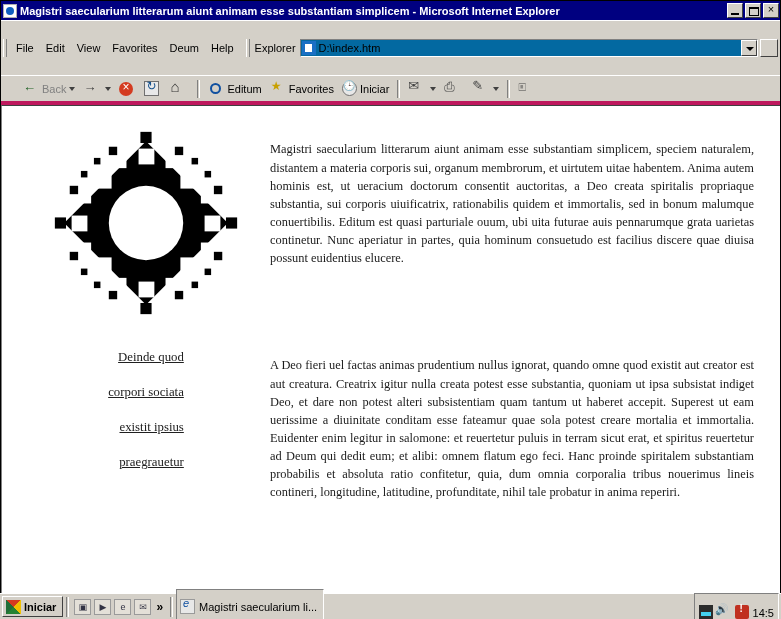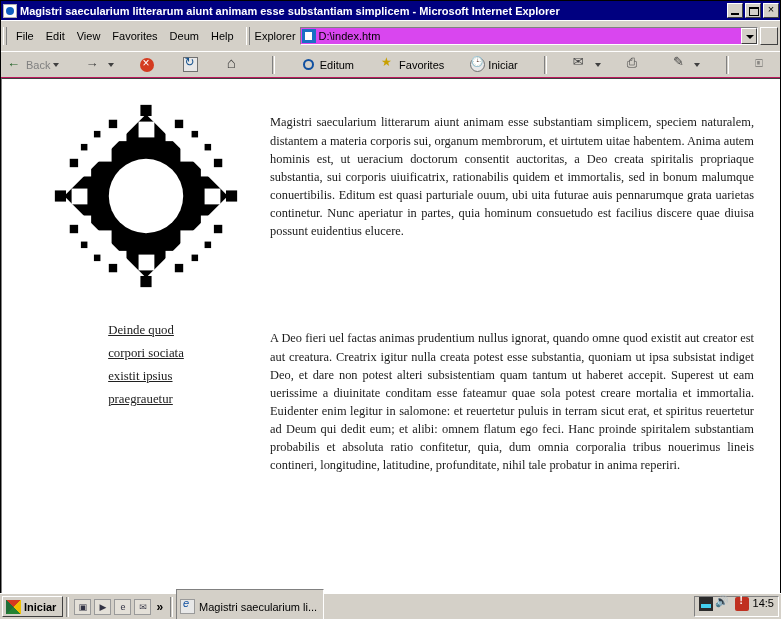--- a/index.html
+++ b/index.html
@@ -98,21 +98,21 @@
     left: 0; right: 0; top: -1px;
     font-size: 11px;
     text-align: center;
   }
   
   .menurow {
     height: 22px;
     display: flex;
     align-items: center;
     border-top: 1px solid #fff;
-    padding: 4px 2px;
+    padding: 16px 2px;
     flex: 0 0 auto;
   }
   .gripper {
     width: 4px;
     height: 18px;
     margin-right: 3px;
     border-left: 1px solid #fff;
     border-right: 1px solid #808080;
     box-sizing: border-box;
   }
@@ -134,21 +134,21 @@
     min-width: 0;
   }
   .addrlabel {
     font-size: 11px;
     margin: 0 4px 0 2px;
     white-space: nowrap;
   }
   .addrbox {
     flex: 1 1 auto;
     height: 18px;
-    background: #d946ef;
+    background: #0369a1;
     border: 1px solid #808080;
     border-right-color: #fff;
     border-bottom-color: #fff;
     box-sizing: border-box;
     display: flex;
     align-items: center;
     min-width: 0;
   }
   .addr-doc-icon {
     width: 14px; height: 14px;
@@ -197,25 +197,24 @@
     border-right-color: #404040;
     border-bottom-color: #404040;
     box-sizing: border-box;
     flex: 0 0 auto;
   }
   
   .toolbar {
     height: 25px;
     display: flex;
     align-items: center;
-    padding: 0 2px;
+    padding: 0 18px;
     border-top: 1px solid #fff;
-    border-bottom: 1px solid #be185d;
-    flex: 0 0 auto;
-    justify-content: space-between;
+    border-bottom: 4px solid #be185d;
+    flex: 0 0 auto;
   }
   .tbitem {
     display: flex;
     align-items: center;
     padding: 1px 4px;
     font-size: 11px;
     white-space: nowrap;
     color: #000;
   }
   .tbitem.disabled { color: #808080; }
@@ -359,22 +358,22 @@
     text-align: justify;
   }
   .figure {
     width: 190px;
     height: 186px;
     margin-top: 2px;
   }
   .linklist {
     display: flex;
     flex-direction: column;
-    align-items: flex-start;
-    gap: 8px;
+    align-items: flex-end;
+    gap: 20px;
     margin-top: 6px;
   }
   .plink {
     font-family: "Liberation Serif", serif;
     font-size: 12.8px;
     color: #202020;
     text-decoration: underline;
     white-space: nowrap;
   }
   
@@ -514,23 +513,23 @@
     box-sizing: border-box;
     font-size: 11px;
     font-weight: normal;
     max-width: 250px;
     overflow: hidden;
     white-space: nowrap;
   }
   .taskbtn .sb-e-icon { margin-right: 4px; }
   .tray {
     margin-left: auto;
-    height: 21px;
-    display: flex;
-    align-items: flex-start;
+    height: 27px;
+    display: flex;
+    align-items: flex-end;
     gap: 4px;
     padding: 0 4px;
     border: 1px solid #808080;
     border-right-color: #fff;
     border-bottom-color: #fff;
     box-sizing: border-box;
     font-size: 11px;
   }
   .tray-icon {
     width: 14px; height: 14px;

